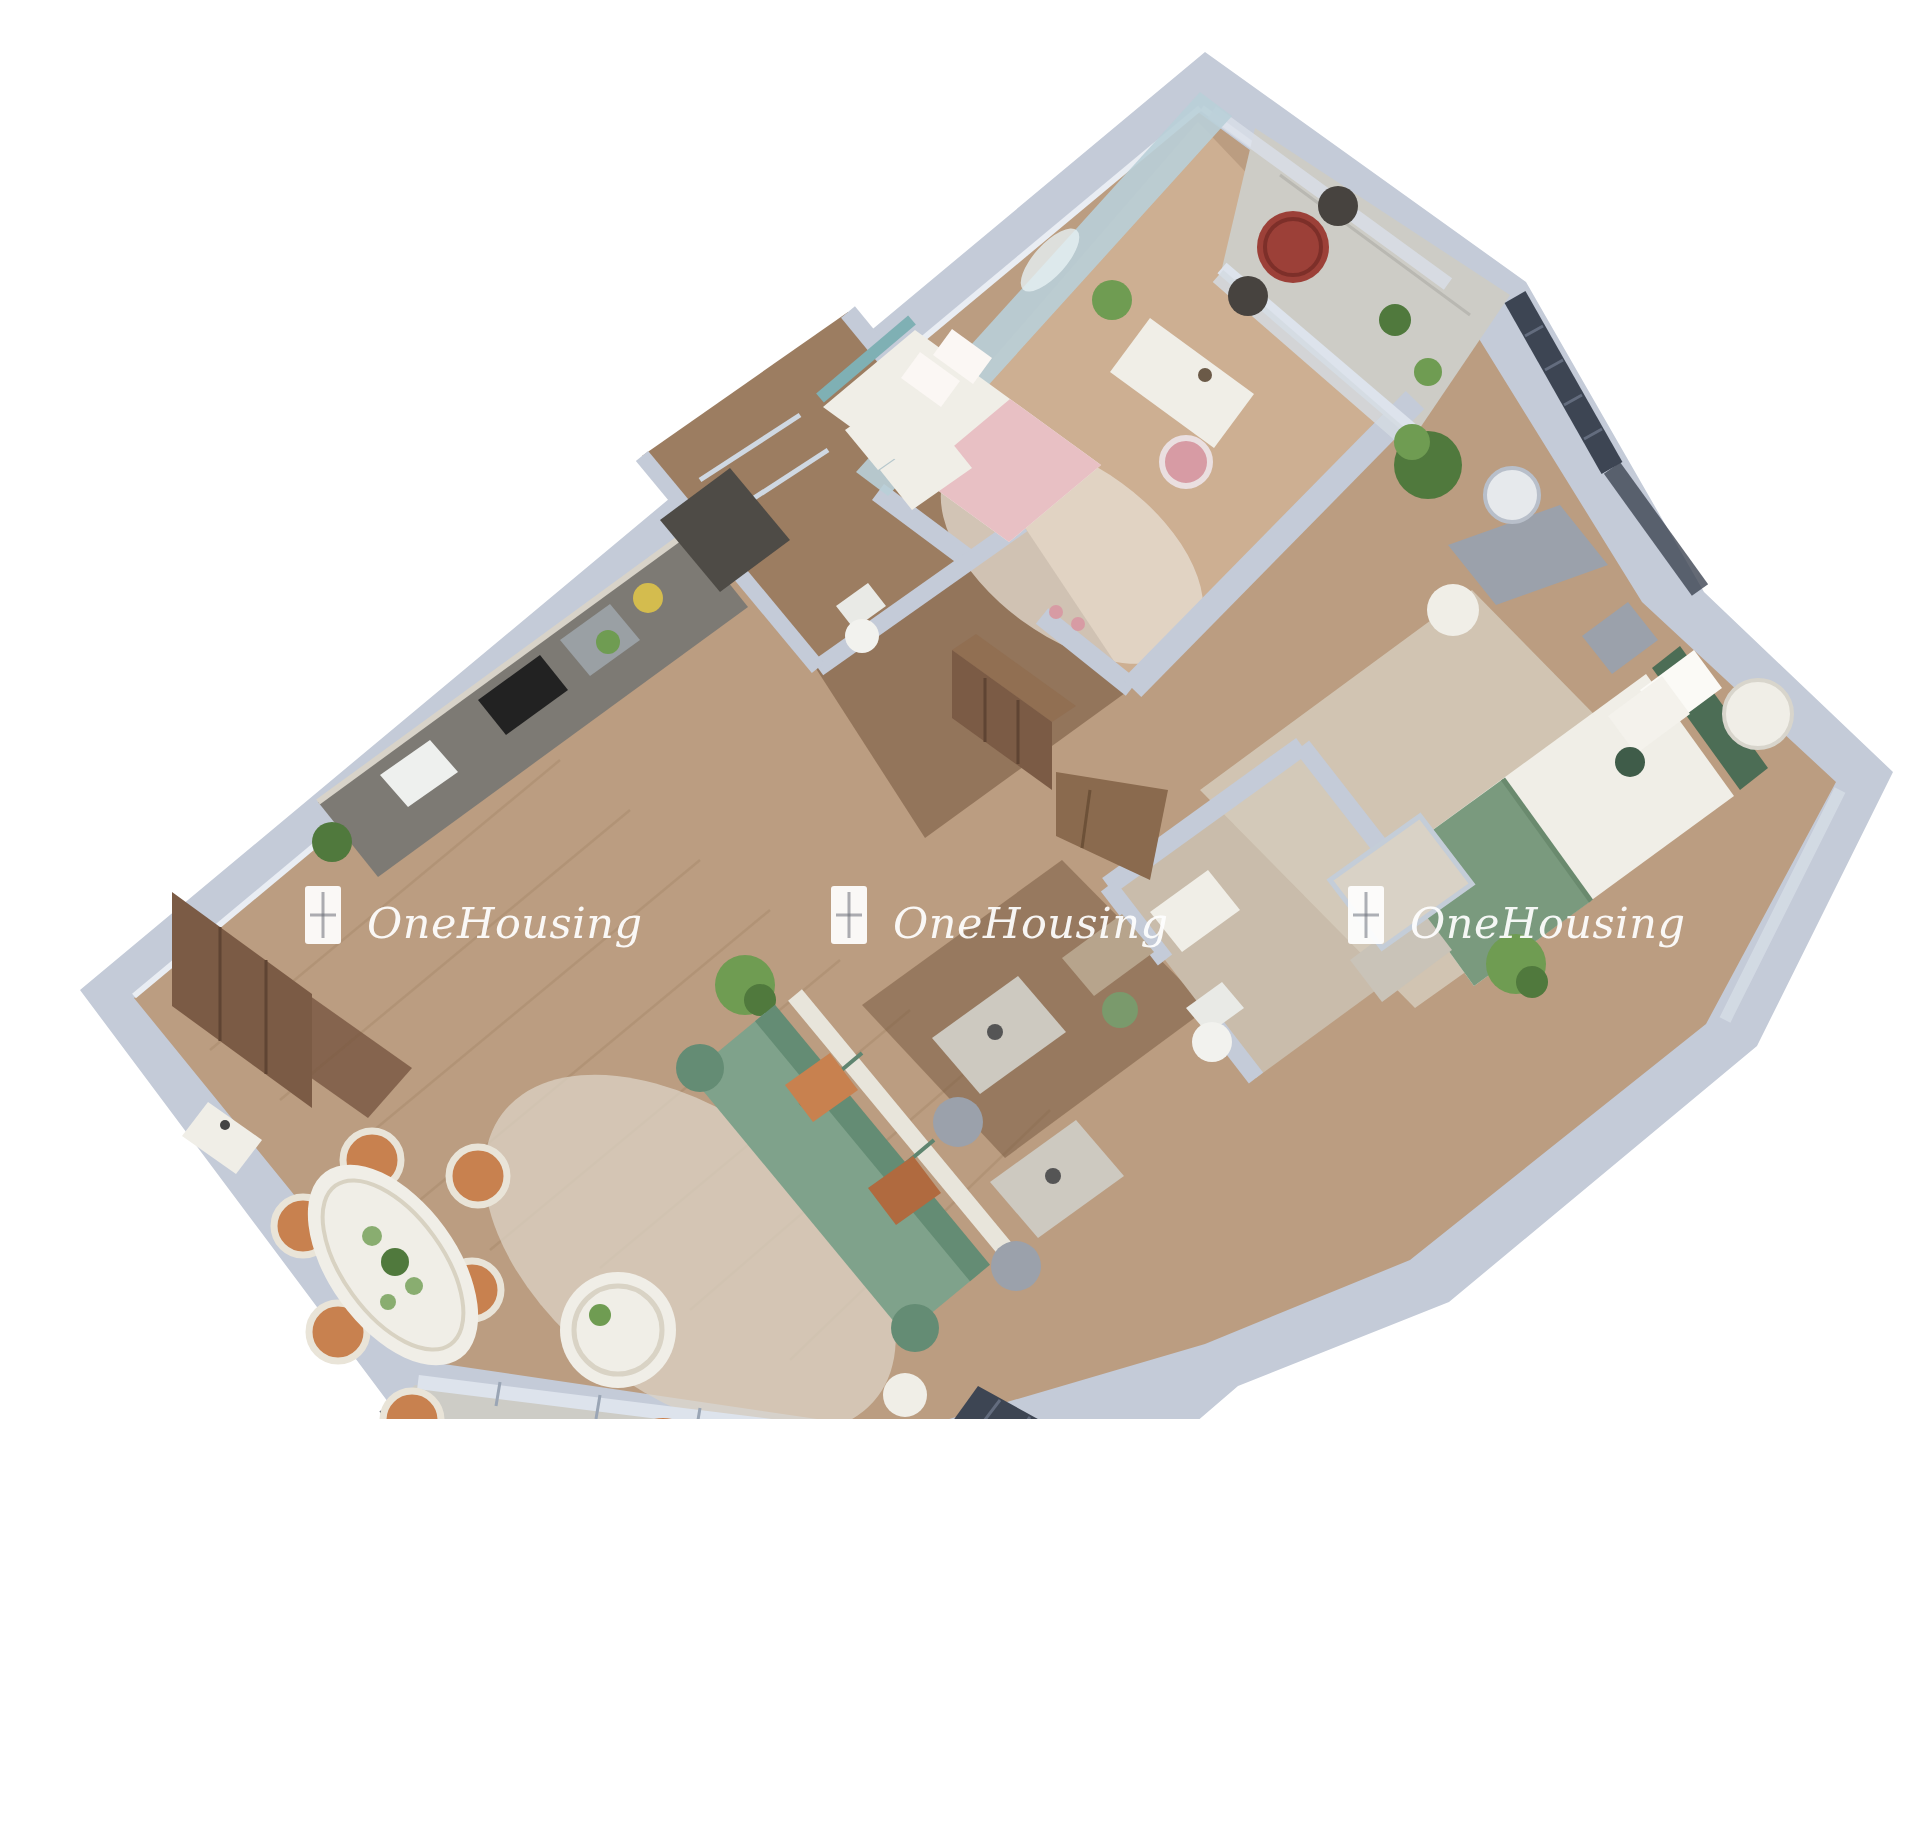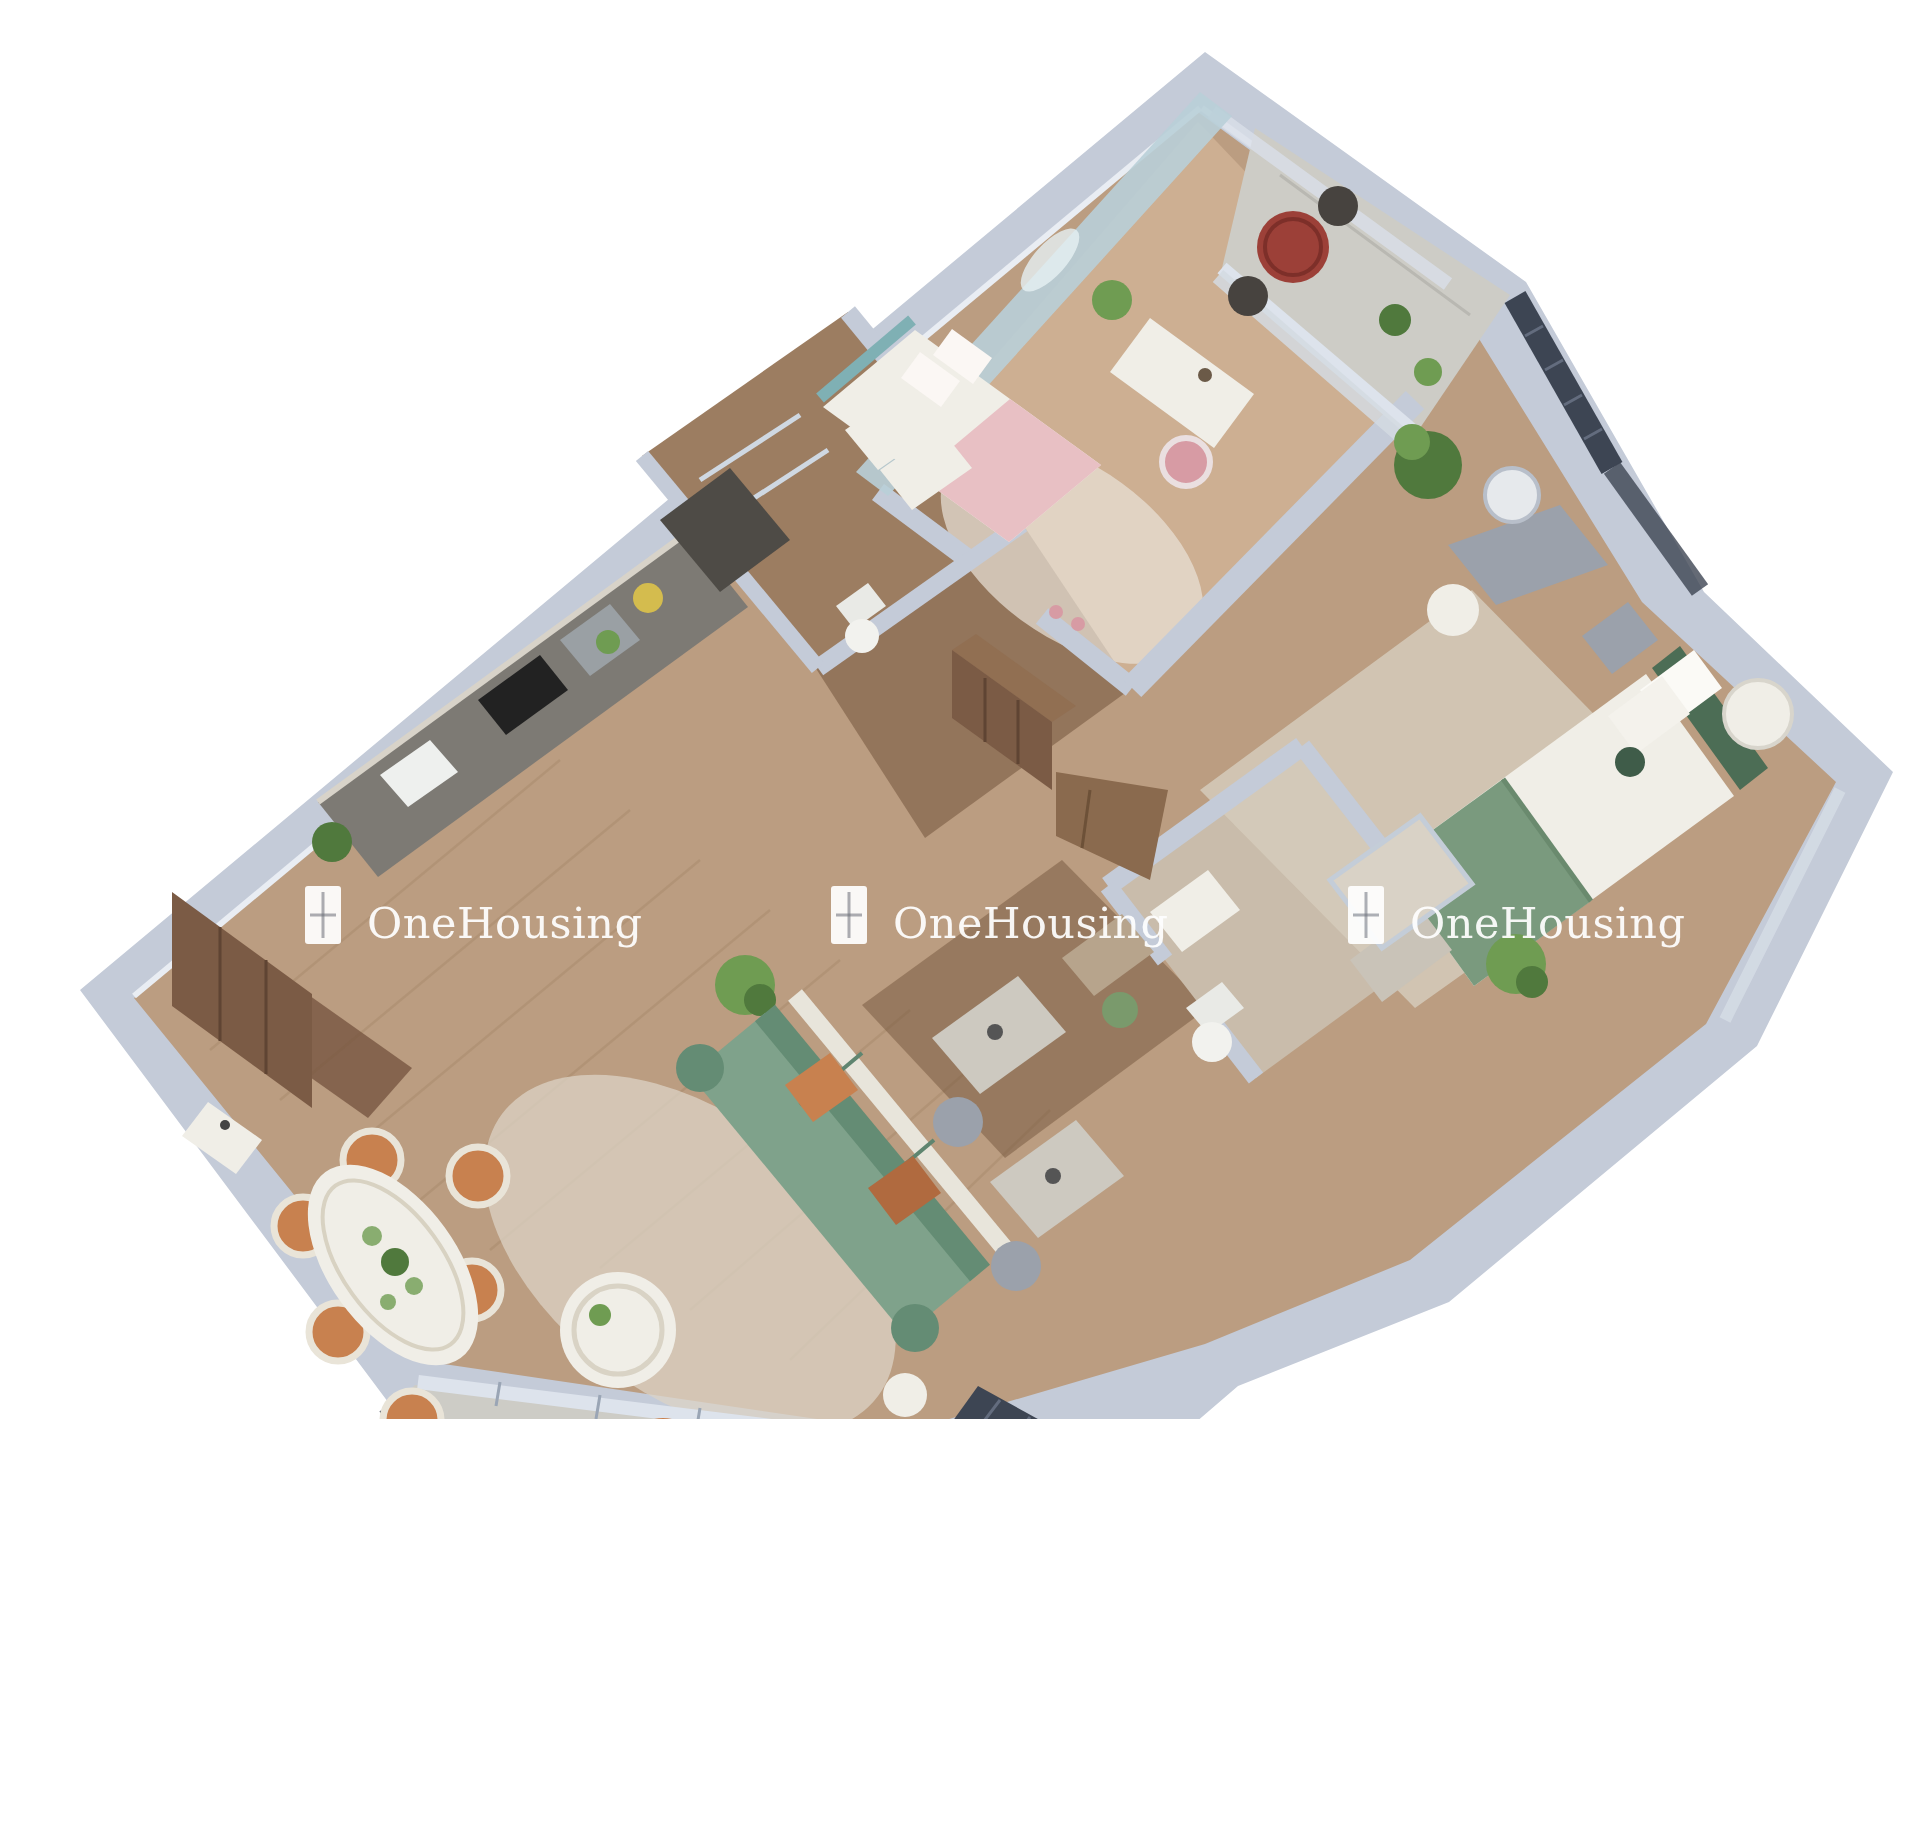--- a/index.html
+++ b/index.html
@@ -1,17 +1,17 @@
 <!DOCTYPE html>
 <html style="--bg: #ffffff; --wall_face: #c4cbd8; --wall_top: #e9edf3; --wall_deep: #aeb7c6; --wood: #bb9d81; --wood_dark: #93755b; --wood_kids: #cdaf92; --tile_balcony: #cdccc6; --bath1_floor: #9c7d61; --bath2_floor: #c9bcab; --rug: #dcd3c5; --rug2: #d5cbbb; --sofa: #7fa28b; --sofa_dark: #648c74; --pink: #e8c0c4; --pink_dark: #d79ba4; --green_bed: #7a9a7e; --green_head: #4c6d55; --orange: #c8814f; --orange_dark: #b06a3f; --mural: #b9cfd8; --louver: #3d4553; --louver_line: #636c7e; --door_brown: #7b5b45; --door_brown2: #916f52; --counter: #7d7a74; --counter_dark: #4e4b46; --white_furn: #f0eee7; --gray_furn: #9ba1ab; --plant: #6f9c52; --plant_dark: #50793d; --glass: #dde3ec; --watermark: #ffffff;"><head>
 <meta charset="utf-8">
 <style>
   html,body{margin:0;padding:0;}
   body{background:var(--bg,#fff);font-family:"DejaVu Sans",sans-serif;}
-  .stage{position:relative;width:1921px;height:1419px;background:var(--bg,#fff);overflow:hidden;}
+  .stage{position:relative;width:1921px;height:1419px;background:var(--bg,#fff);overflow:hidden;font-style:italic;}
   svg{position:absolute;left:0;top:0;display:block;}
 
   .wall-outer{fill:var(--wall_face);}
   .wall-band{stroke:var(--wall_face);fill:none;stroke-linecap:butt;}
   .wall-hi{stroke:var(--wall_top);fill:none;}
   .wall-deep{fill:var(--wall_deep);}
   .floor-wood{fill:var(--wood);}
   .floor-wood-dark{fill:var(--wood_dark);}
   .floor-kids{fill:var(--wood_kids);}
   .floor-tile{fill:var(--tile_balcony);}

